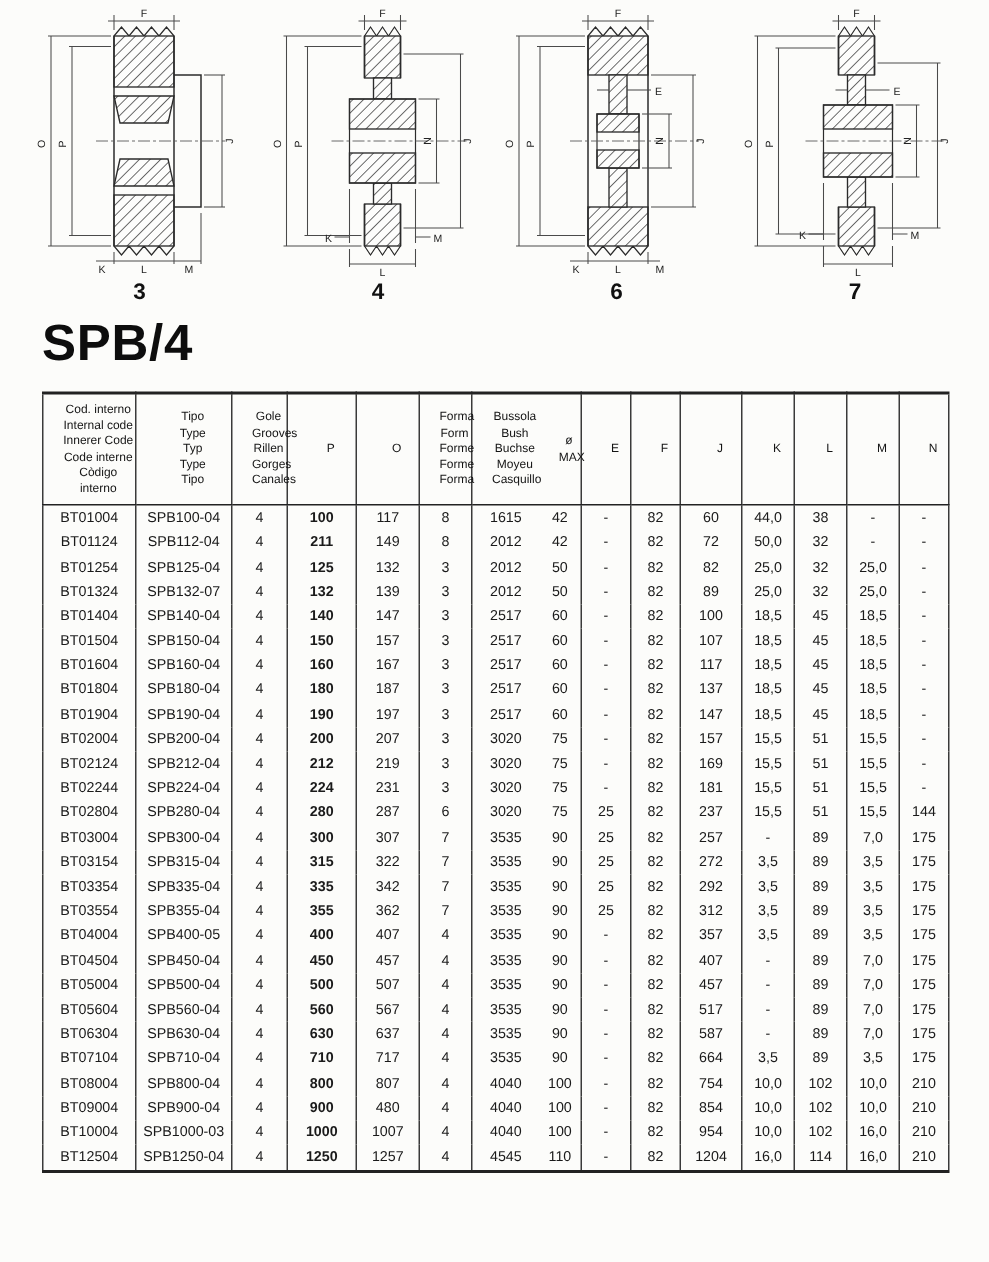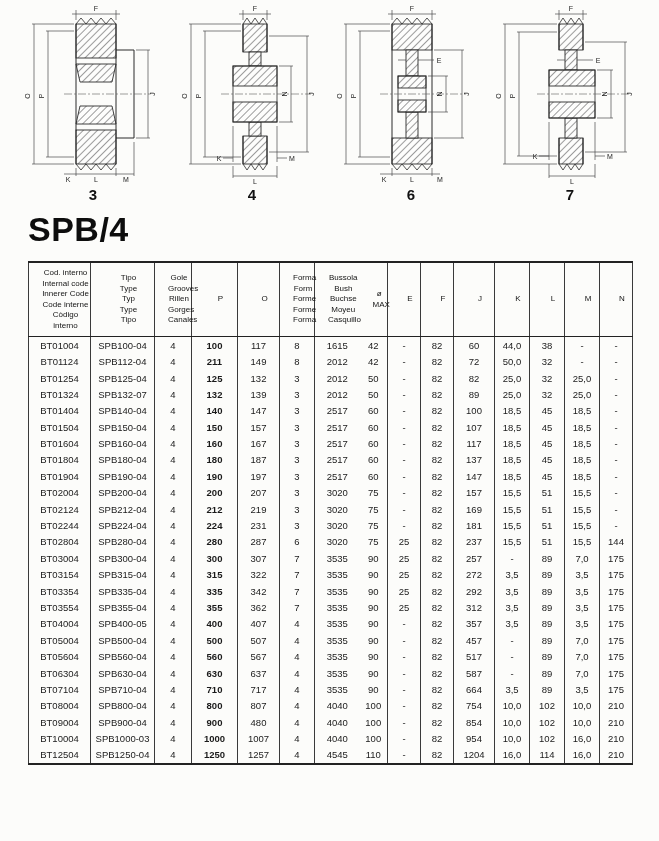--- a/index.html
+++ b/index.html
@@ -698,20 +698,37 @@
           <td class="c8">90</td>
           <td class="c9">-</td>
           <td class="c10">82</td>
           <td class="c11">357</td>
           <td class="c12">3,5</td>
           <td class="c13">89</td>
           <td class="c14">3,5</td>
           <td class="c15">175</td>
         </tr>
         <tr>
+          <td class="c1">BT04504</td>
+          <td class="c2">SPB450-04</td>
+          <td class="c3">4</td>
+          <td class="c4">450</td>
+          <td class="c5">457</td>
+          <td class="c6">4</td>
+          <td class="c7">3535</td>
+          <td class="c8">90</td>
+          <td class="c9">-</td>
+          <td class="c10">82</td>
+          <td class="c11">407</td>
+          <td class="c12">-</td>
+          <td class="c13">89</td>
+          <td class="c14">7,0</td>
+          <td class="c15">175</td>
+        </tr>
+        <tr>
           <td class="c1">BT05004</td>
           <td class="c2">SPB500-04</td>
           <td class="c3">4</td>
           <td class="c4">500</td>
           <td class="c5">507</td>
           <td class="c6">4</td>
           <td class="c7">3535</td>
           <td class="c8">90</td>
           <td class="c9">-</td>
           <td class="c10">82</td>

